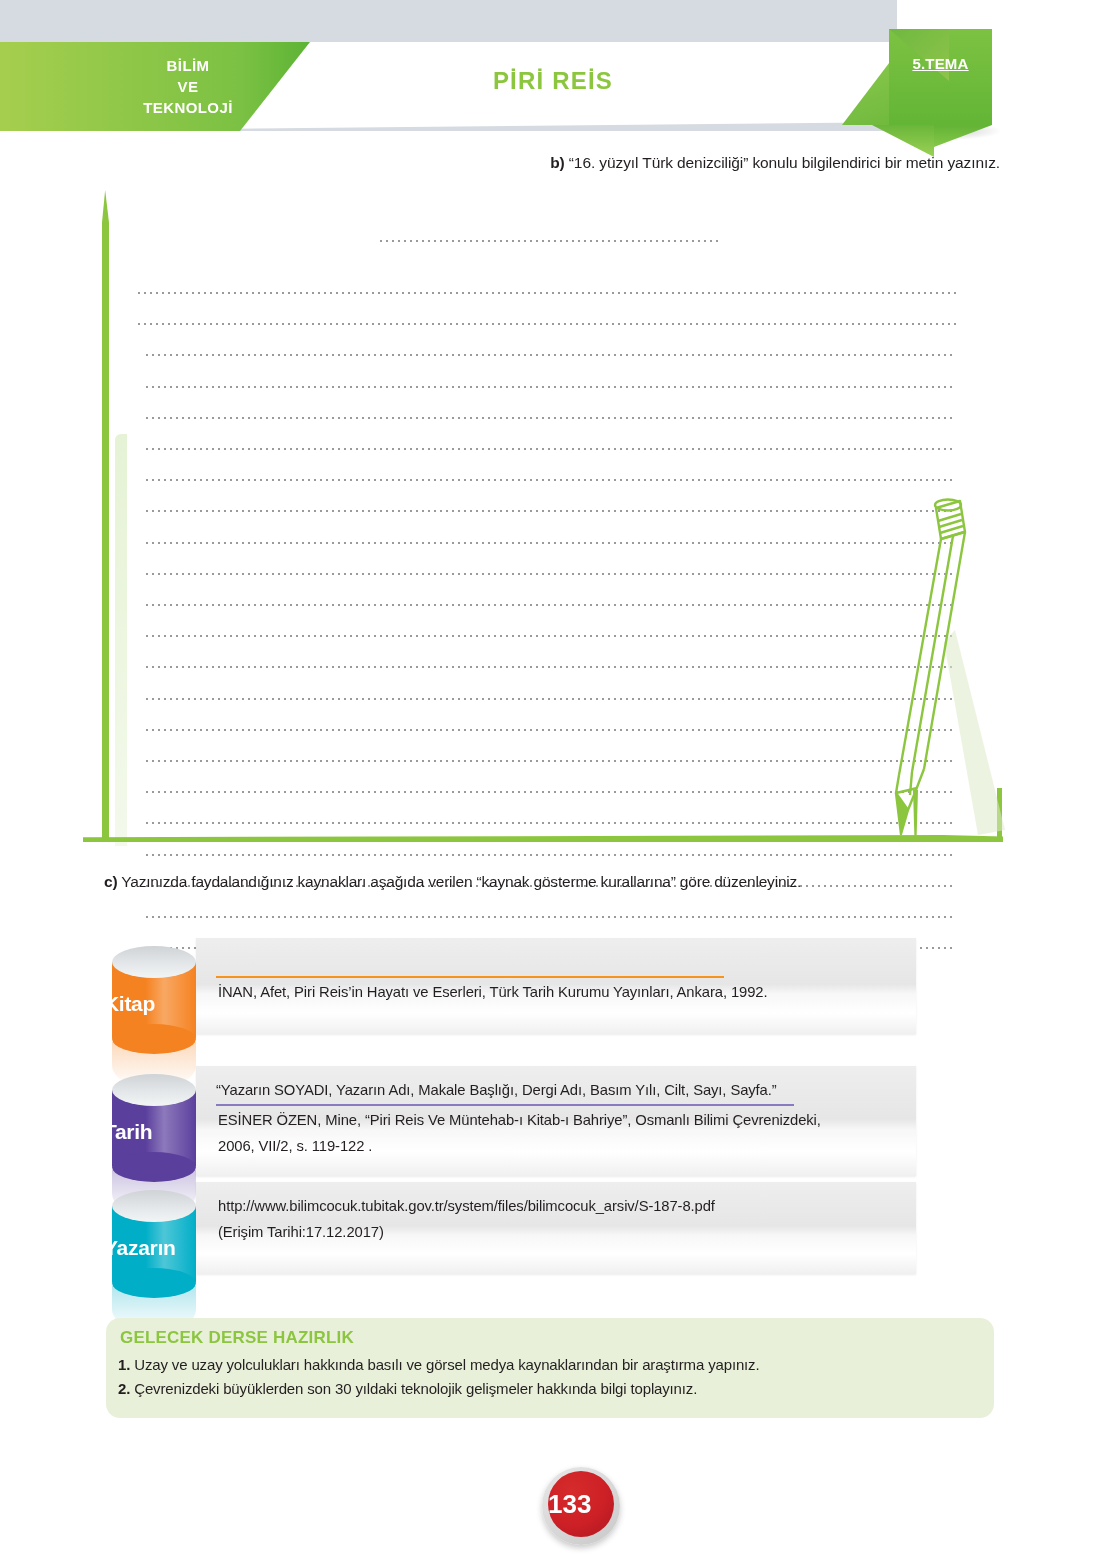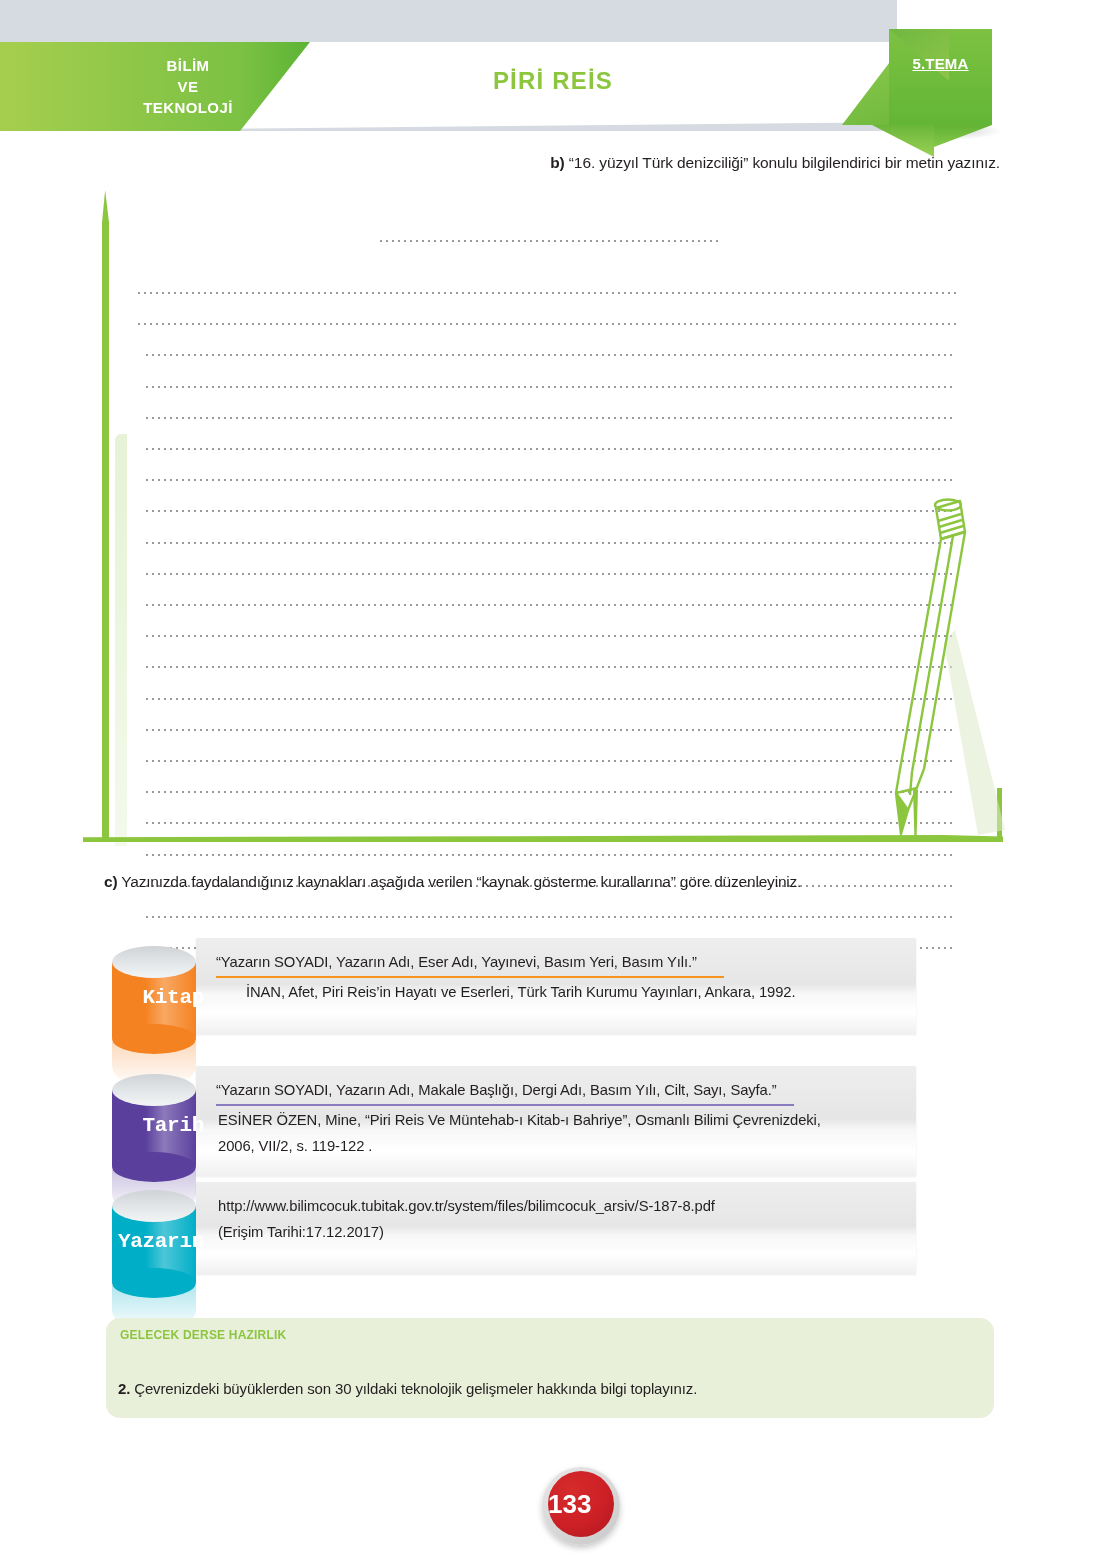--- a/index.html
+++ b/index.html
@@ -233,29 +233,28 @@
     background: linear-gradient(180deg, #cfd3d6 0%, #e4e7e9 55%, #f2f4f5 100%);
   }
   .cyl-bottom {
     position: absolute;
     left: 8px; top: 78px;
     width: 84px; height: 30px;
     border-radius: 50%;
   }
   .cyl-label {
     position: absolute;
-    left: 0; top: 40px;
+    left: 0; top: 46px;
     width: 100px;
-    text-align: right;
+    text-align: left;
     color: #ffffff;
     font-size: 21px;
     font-weight: bold;
     z-index: 6;
     letter-spacing: -0.3px;
-    font-family: Liberation Mono, monospace;
   }
   .cyl-reflect {
     position: absolute;
     left: 8px; top: 96px;
     width: 84px; height: 46px;
     opacity: 0.30;
     border-radius: 0 0 42px 42px / 0 0 22px 22px;
   }
   .src-rule {
     position: absolute;
@@ -275,21 +274,21 @@
     position: absolute;
     left: 106px; top: 1318px;
     width: 888px; height: 100px;
     background: #e9f0da;
     border-radius: 14px;
   }
   .prep-title {
     position: absolute;
     left: 14px; top: 10px;
     color: #8cc63f;
-    font-size: 12px;
+    font-size: 17px;
     font-weight: bold;
     letter-spacing: 0.2px;
   }
   .prep-item {
     position: absolute;
     left: 12px;
     font-size: 15px;
     color: #231f20;
     letter-spacing: -0.15px;
   }
@@ -417,23 +416,22 @@
 <div class="src-table" id="src-table">
     <div class="src-row" style="top: 0px; height: 96px;">
       <div class="src-panel" style="height: 96px;"></div>
       <div class="src-cyl">
         <div class="cyl-body" style="background: linear-gradient(90deg, rgb(245, 130, 32) 0%, rgb(245, 130, 32) 40%, rgba(255, 255, 255, 0.3) 62%, rgb(245, 130, 32) 100%) rgb(245, 130, 32);"></div>
         <div class="cyl-bottom" style="background: rgb(245, 130, 32);"></div>
         <div class="cyl-top"></div>
         <div class="cyl-reflect" style="background: linear-gradient(rgb(245, 130, 32), rgba(255, 255, 255, 0));"></div>
         <div class="cyl-label">Kitap</div>
       </div>
-      <div class="src-text" style="left: 112px; top: 12px;">“Yazarın SOYADI, Yazarın Adı, Eser Adı, Yayınevi, Basım Yeri, Basım Yılı.”</div>
       <div class="src-rule" style="left: 112px; top: 38px; width: 508px; background: rgb(247, 148, 30);"></div>
-      <div class="src-text" style="left: 114px; top: 42px; margin-left: 28px;">İNAN, Afet, Piri Reis’in Hayatı ve Eserleri, Türk Tarih Kurumu Yayınları, Ankara, 1992.</div>
+      <div class="src-text" style="left: 114px; top: 42px;">İNAN, Afet, Piri Reis’in Hayatı ve Eserleri, Türk Tarih Kurumu Yayınları, Ankara, 1992.</div>
     </div>
     <div class="src-row" style="top: 128px; height: 110px;">
       <div class="src-panel" style="height: 110px;"></div>
       <div class="src-cyl">
         <div class="cyl-body" style="background: linear-gradient(90deg, rgb(91, 63, 157) 0%, rgb(91, 63, 157) 40%, rgba(255, 255, 255, 0.3) 62%, rgb(91, 63, 157) 100%) rgb(91, 63, 157);"></div>
         <div class="cyl-bottom" style="background: rgb(91, 63, 157);"></div>
         <div class="cyl-top"></div>
         <div class="cyl-reflect" style="background: linear-gradient(rgb(91, 63, 157), rgba(255, 255, 255, 0));"></div>
         <div class="cyl-label">Tarih</div>
       </div>
@@ -451,20 +449,24 @@
         <div class="cyl-reflect" style="background: linear-gradient(rgb(0, 174, 199), rgba(255, 255, 255, 0));"></div>
         <div class="cyl-label">Yazarın</div>
       </div>
       <div class="src-text" style="left: 114px; top: 12px;">http://www.bilimcocuk.tubitak.gov.tr/system/files/bilimcocuk_arsiv/S-187-8.pdf</div>
       <div class="src-text" style="left: 114px; top: 38px;">(Erişim Tarihi:17.12.2017)</div>
     </div>
   </div>
 
 <div class="prep-box">
   <div class="prep-title">GELECEK DERSE HAZIRLIK</div>
+  <div class="prep-item" style="top:38px">
+    <b>1.</b>
+    <span>Uzay ve uzay yolculukları hakkında basılı ve görsel medya kaynaklarından bir araştırma yapınız.</span>
+  </div>
   <div class="prep-item" style="top:62px">
     <b>2.</b>
     <span>Çevrenizdeki büyüklerden son 30 yıldaki teknolojik gelişmeler hakkında bilgi toplayınız.</span>
   </div>
 </div>
 
 <div class="page-badge">
   <div class="badge-ring"></div>
   <div class="badge-core"></div>
   <div class="badge-num">133</div>

